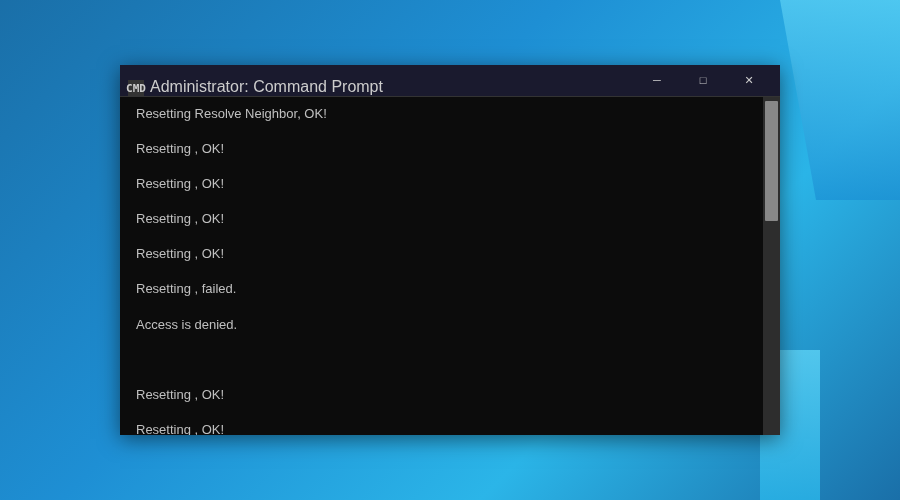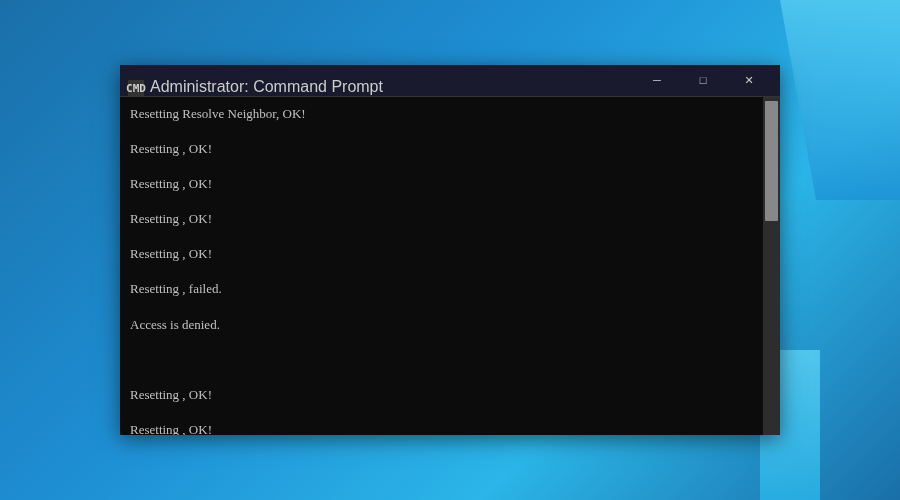--- a/index.html
+++ b/index.html
@@ -109,24 +109,24 @@
     .terminal-body {
       background: #0c0c0c;
       flex: 1;
       display: flex;
       overflow: hidden;
       position: relative;
     }
 
     .terminal-content {
       flex: 1;
-      padding: 8px 10px;
+      padding: 8px 16px;
       overflow-y: auto;
       color: #c0c0c0;
-      font-family: Liberation Serif, serif;
+      font-family: Liberation Sans, sans-serif;
       font-size: 13px;
       line-height: 1.35;
     }
 
     .terminal-content::-webkit-scrollbar {
       width: 0;
     }
 
     .scrollbar {
       width: 17px;

